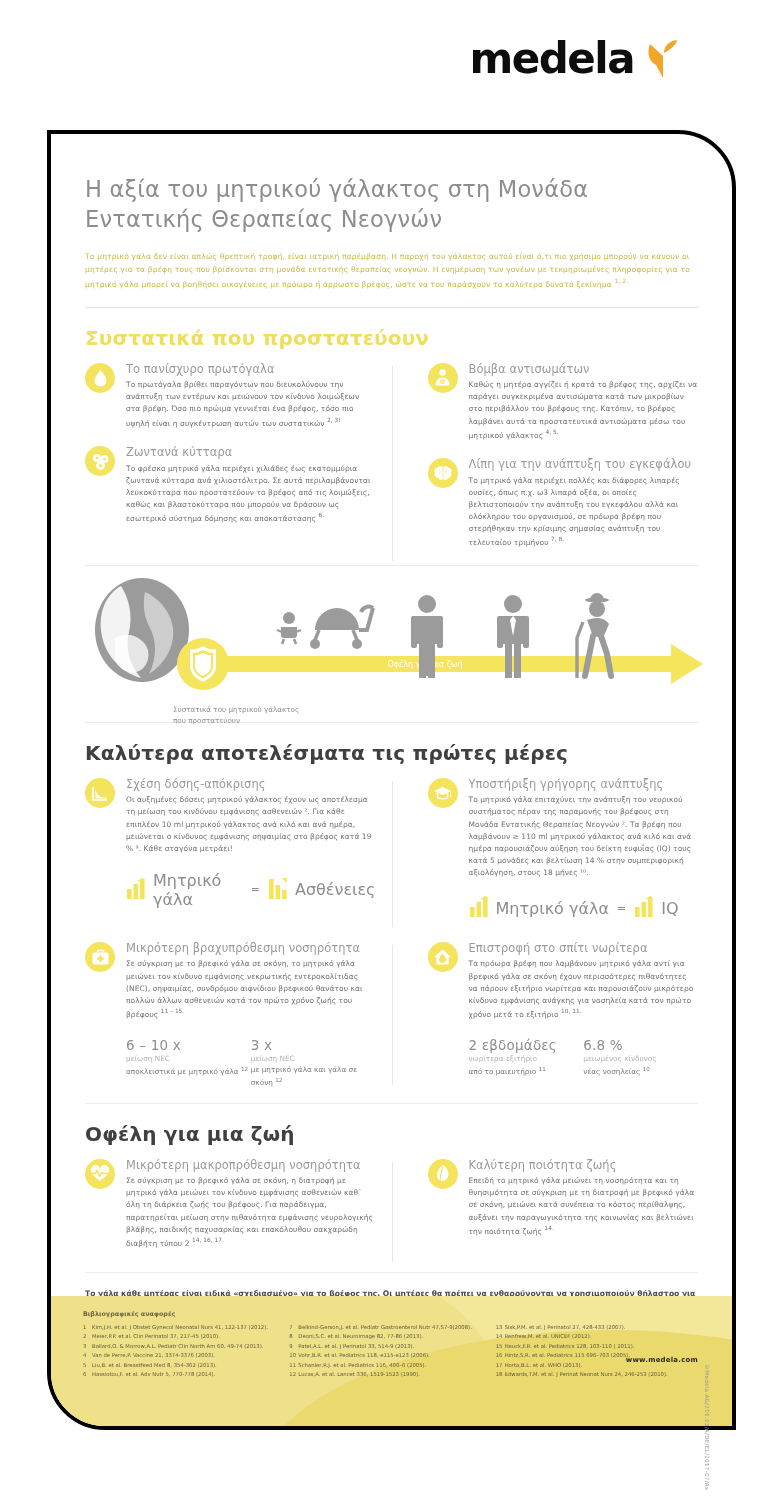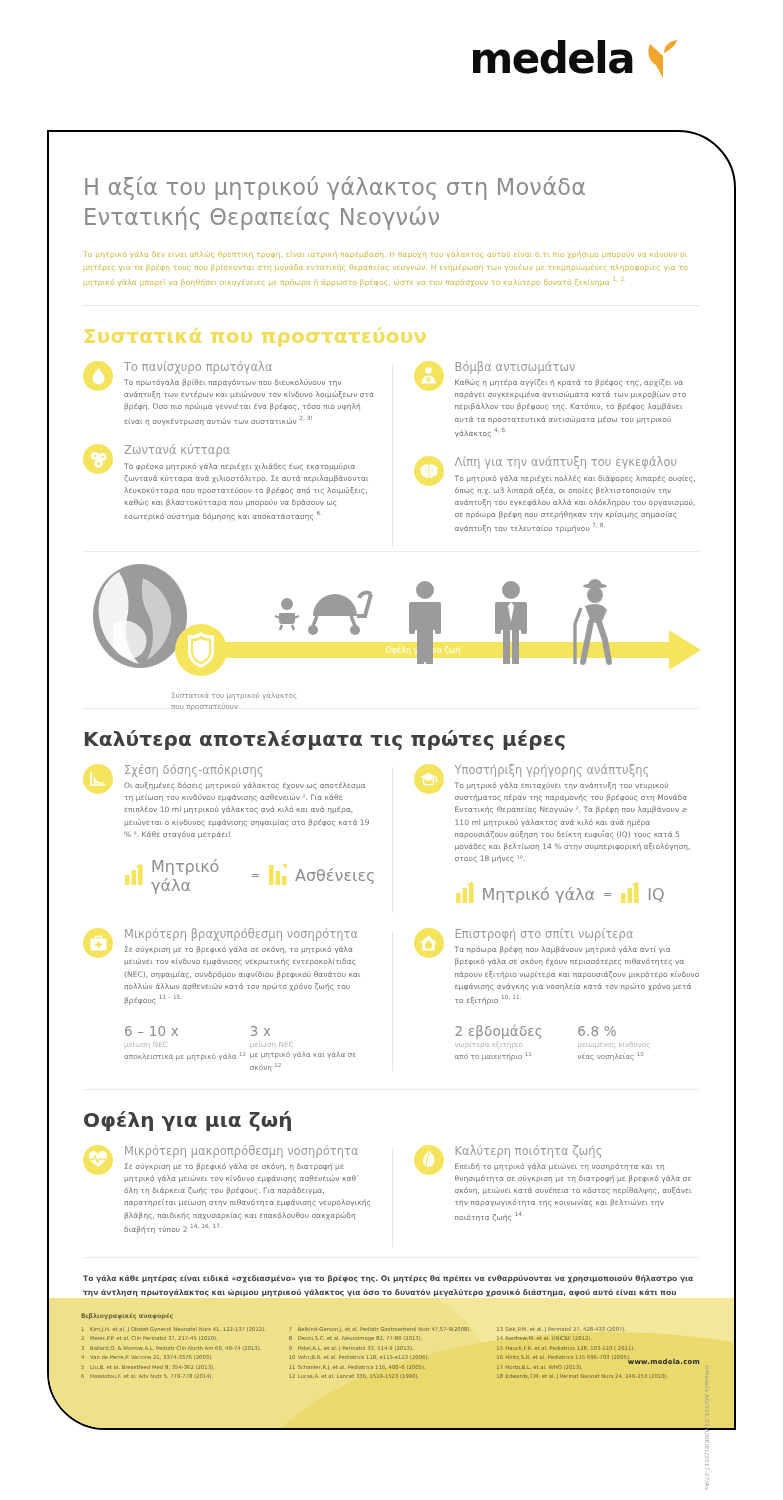--- a/index.html
+++ b/index.html
@@ -13,21 +13,21 @@
 
   
   .logo-wrap { position:absolute; top:34px; right:34px; display:flex; align-items:center; gap:10px; }
   .logo-text { font-size:42px; font-weight:700; letter-spacing:-1.5px; color:#0d0d0d; font-family:"DejaVu Sans","Liberation Sans",sans-serif; }
   .logo-mark { width:38px; height:40px; position:relative; }
 
   
   .card {
     position:absolute; left:47px; top:130px; width:689px; height:1300px;
     background:#ffffff;
-    border:2px solid #000000;
+    border:4px solid #000000;
     border-top-right-radius:58px;
     border-bottom-left-radius:58px;
     overflow:hidden;
   }
   .card-inner { position:relative; padding:40px 34px 0 34px; }
 
   
   .title { font-size:22.5px; line-height:1.34; color:#8d8d8d; font-weight:400; letter-spacing:.2px; }
   .intro { margin-top:16px; font-size:7.6px; line-height:1.72; color:#c9b93f; letter-spacing:.15px; }
   .intro sup { font-size:6px; }
@@ -35,21 +35,21 @@
   .hr { height:1px; background:#e2e2e2; margin:16px 0 0 0; }
   .hr-soft { height:1px; background:#ececec; }
 
   
   .sec-head { font-size:20px; font-weight:700; color:#f0de5a; letter-spacing:.2px; margin:18px 0 12px 0; }
   .sec-head.alt { color:#404040; }
 
   
   .cols { display:flex; position:relative; }
   .col { width:50%; padding-right:16px; }
-  .col + .col { padding-right:0; padding-left:22px; }
+  .col + .col { padding-right:0; padding-left:36px; }
   .vdiv { position:absolute; left:50%; top:4px; bottom:4px; width:1px; background:#e6e6e6; }
 
   .item { display:flex; gap:11px; margin-bottom:16px; }
   .bullet-icon {
     flex:0 0 auto; width:30px; height:30px; border-radius:50%;
     background:#f4e35c; display:flex; align-items:center; justify-content:center;
     margin-top:1px;
   }
   .bullet-icon svg { display:block; }
   .item-body { flex:1 1 auto; }

